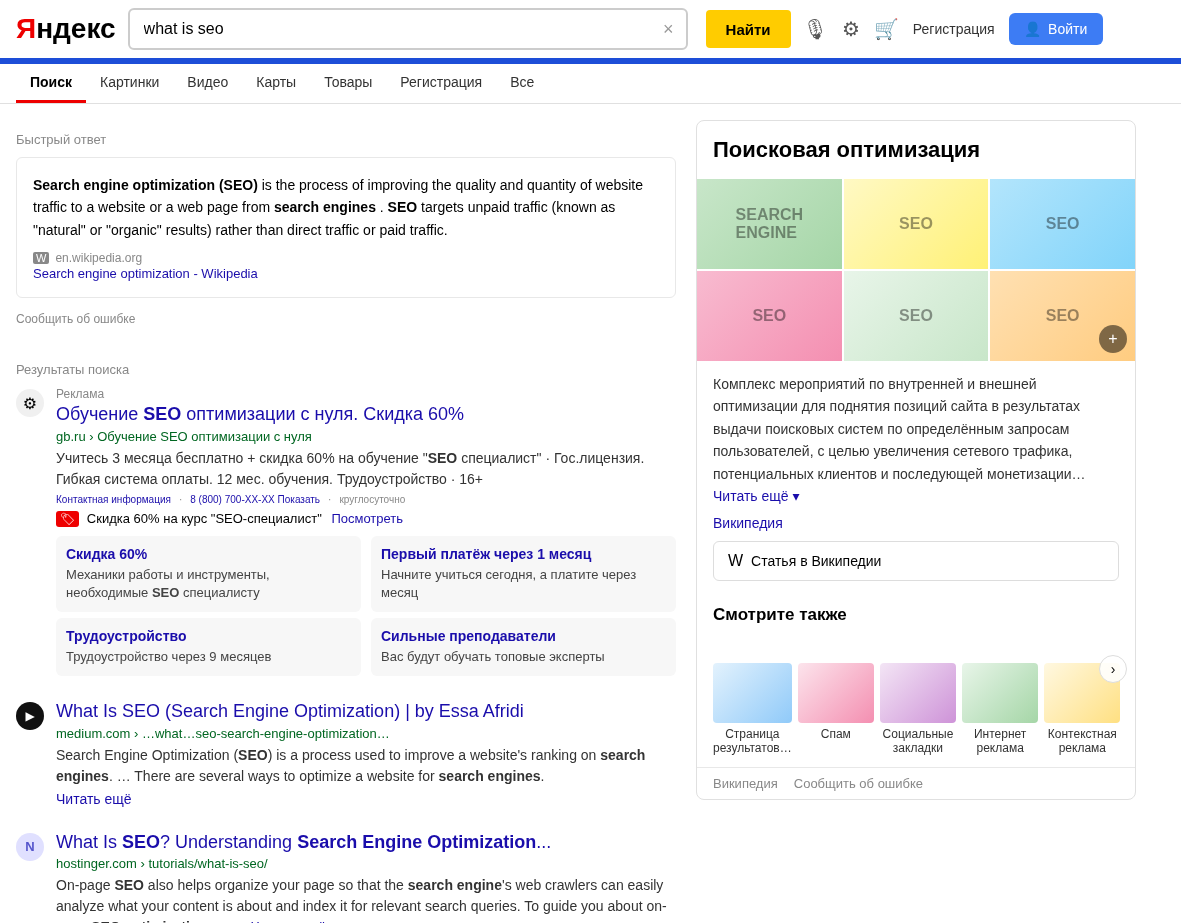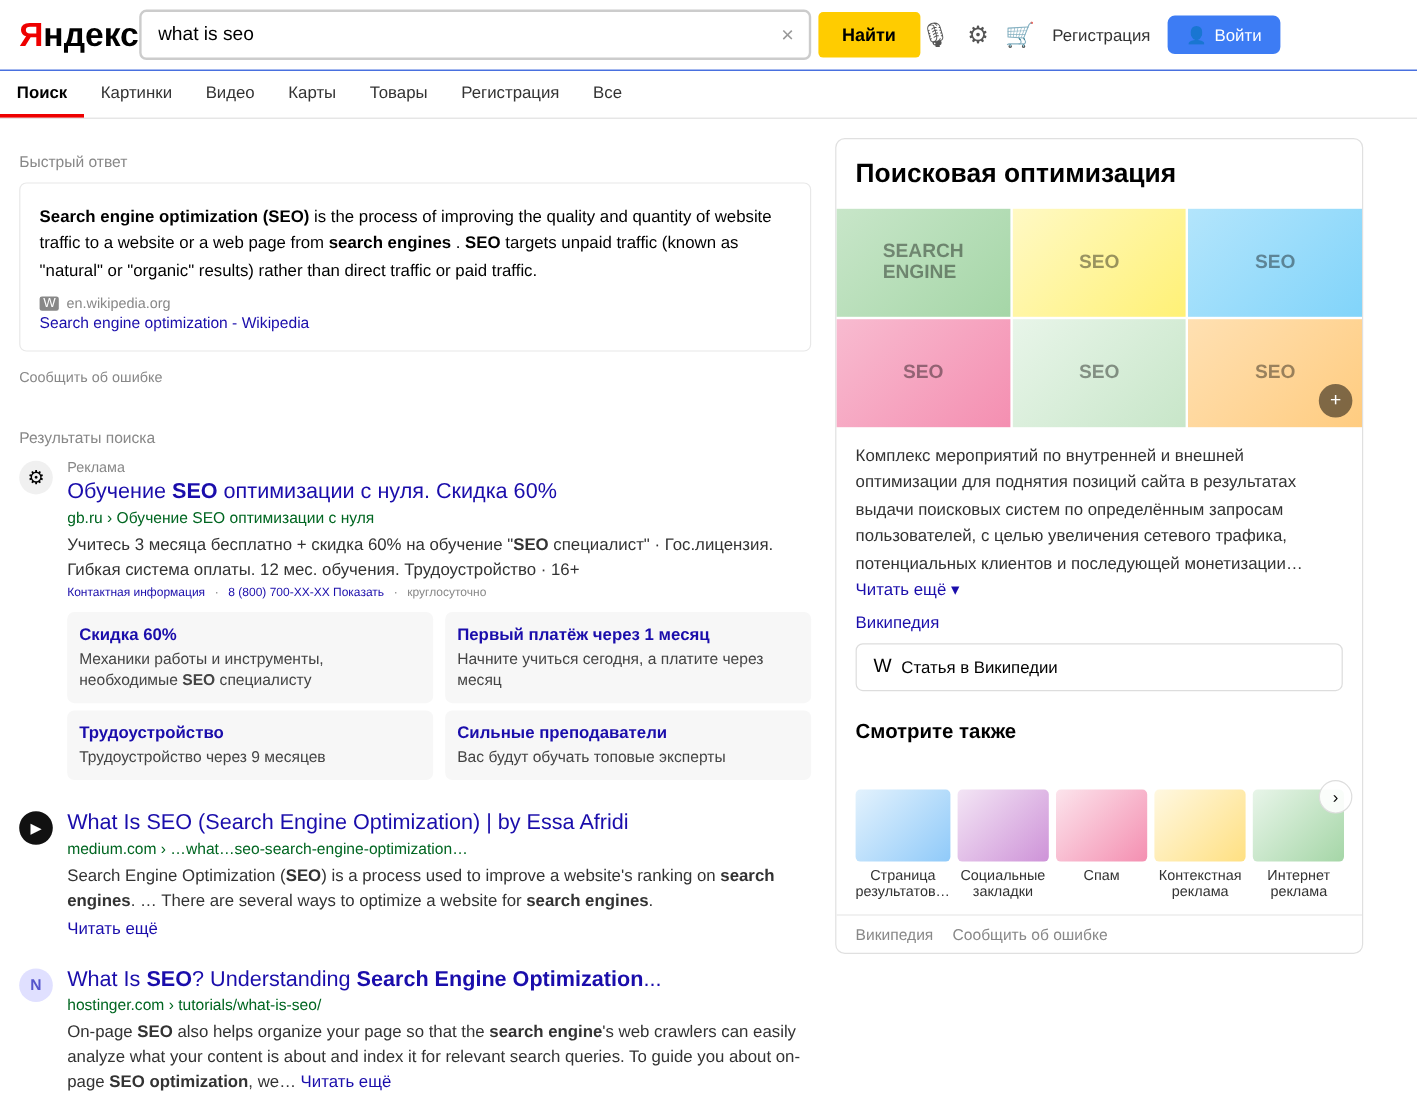--- a/index.html
+++ b/index.html
@@ -3,21 +3,22 @@
   <meta charset="utf-8">
   <style>
     * { box-sizing: border-box; margin: 0; padding: 0; }
     body { font-family: Arial, sans-serif; background: #fff; color: #000; font-size: 14px; }
 
     
     .header {
       display: flex;
       align-items: center;
       padding: 8px 16px;
-      border-bottom: 1px solid #1d4ed8;
+      border-bottom: 6px solid #1d4ed8;
+      gap: 12px;
     }
     .logo {
       font-size: 28px;
       font-weight: bold;
       color: #e00;
       text-decoration: none;
       flex-shrink: 0;
     }
     .logo span { color: #000; }
     .search-bar {
@@ -88,21 +89,21 @@
       cursor: pointer;
       display: flex;
       align-items: center;
       gap: 6px;
     }
 
     
     .nav-tabs {
       display: flex;
       gap: 0;
-      padding: 0 0;
+      padding: 0 16px;
       border-bottom: 1px solid #e0e0e0;
     }
     .nav-tab {
       padding: 10px 14px;
       font-size: 14px;
       cursor: pointer;
       color: #333;
       border: none;
       background: none;
       border-bottom: 3px solid transparent;
@@ -475,20 +476,25 @@
         <div class="result-desc">
           Учитесь 3 месяца бесплатно + скидка 60% на обучение "<span class="bold">SEO</span> специалист" · Гос.лицензия. Гибкая система оплаты. 12 мес. обучения. Трудоустройство · 16+
         </div>
         <div class="result-links">
           <a class="result-link" href="#">Контактная информация</a>
           <span class="result-separator">·</span>
           <a class="result-link" href="#">8 (800) 700-ХХ-ХХ Показать</a>
           <span class="result-separator">·</span>
           <span class="result-separator">круглосуточно</span>
         </div>
+        <div style="margin-top:6px;font-size:13px;">
+          <span style="background:#e00;color:#fff;border-radius:3px;padding:1px 4px;font-size:12px;margin-right:4px;">🏷</span>
+          Скидка 60% на курс "SEO-специалист"
+          <a class="result-link" href="#" style="margin-left:6px;">Посмотреть</a>
+        </div>
         
         <div class="ad-cards">
           <div class="ad-card">
             <a class="ad-card-title" href="#">Скидка 60%</a>
             <div class="ad-card-desc">Механики работы и инструменты, необходимые <span class="bold">SEO</span> специалисту</div>
           </div>
           <div class="ad-card">
             <a class="ad-card-title" href="#"><span style="color:#1a0dab;font-weight:bold;">Первый платёж через 1 месяц</span></a>
             <div class="ad-card-desc">Начните учиться сегодня, а платите через месяц</div>
           </div>
@@ -574,35 +580,35 @@
       </button>
 
       <div class="also-see">Смотрите также</div>
 
       <div class="also-see-items">
         <div class="also-see-item">
           <div class="also-see-thumb see-thumb-1"></div>
           <div class="also-see-label">Страница результатов…</div>
         </div>
         <div class="also-see-item">
+          <div class="also-see-thumb see-thumb-2"></div>
+          <div class="also-see-label">Спам</div>
+        </div>
+        <div class="also-see-item">
           <div class="also-see-thumb see-thumb-3"></div>
           <div class="also-see-label">Социальные закладки</div>
         </div>
         <div class="also-see-item">
-          <div class="also-see-thumb see-thumb-2"></div>
-          <div class="also-see-label">Спам</div>
+          <div class="also-see-thumb see-thumb-5"></div>
+          <div class="also-see-label">Интернет реклама</div>
         </div>
         <div class="also-see-item">
           <div class="also-see-thumb see-thumb-4"></div>
           <div class="also-see-label">Контекстная реклама</div>
         </div>
-        <div class="also-see-item">
-          <div class="also-see-thumb see-thumb-5"></div>
-          <div class="also-see-label">Интернет реклама</div>
-        </div>
         <button class="also-see-next">›</button>
       </div>
 
       <div class="panel-footer">
         <a class="panel-footer-link" href="#">Википедия</a>
         <a class="panel-footer-link" href="#">Сообщить об ошибке</a>
       </div>
 
     </div>
   </div>

